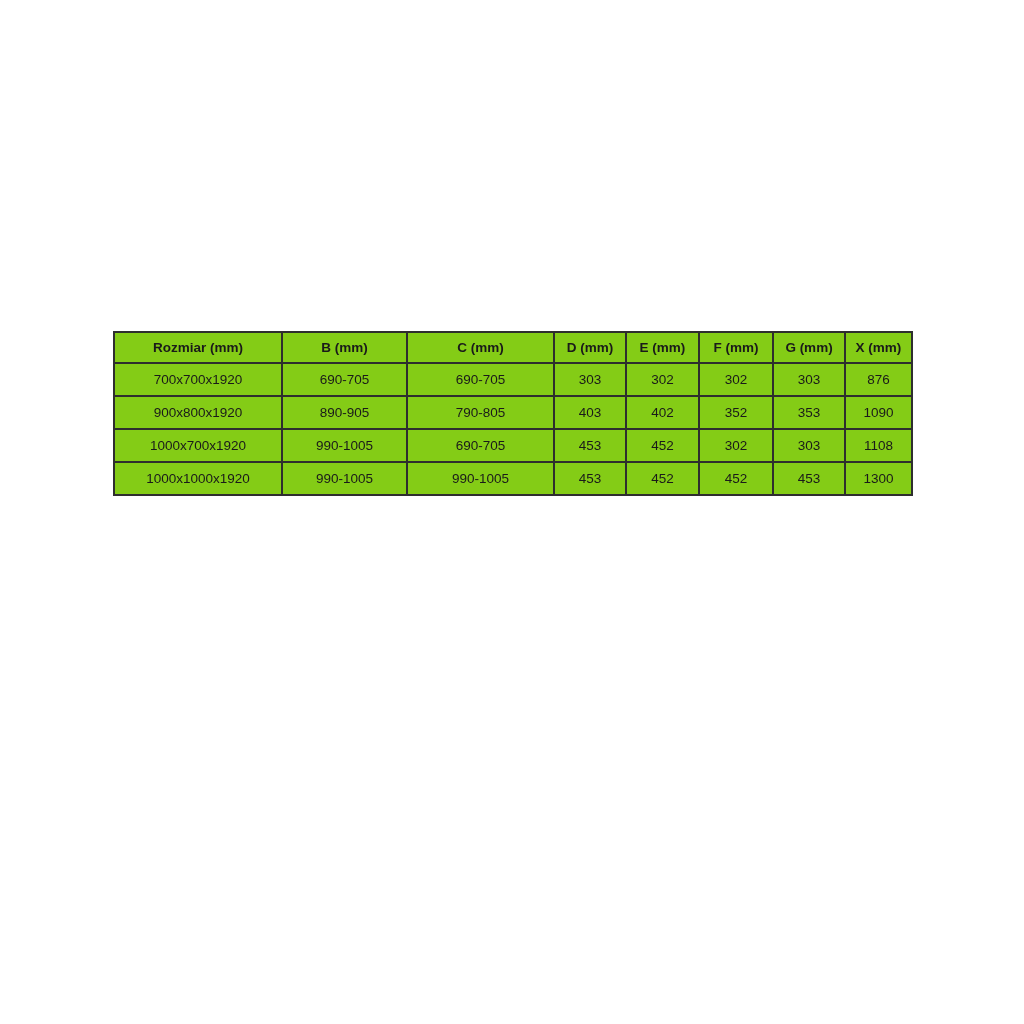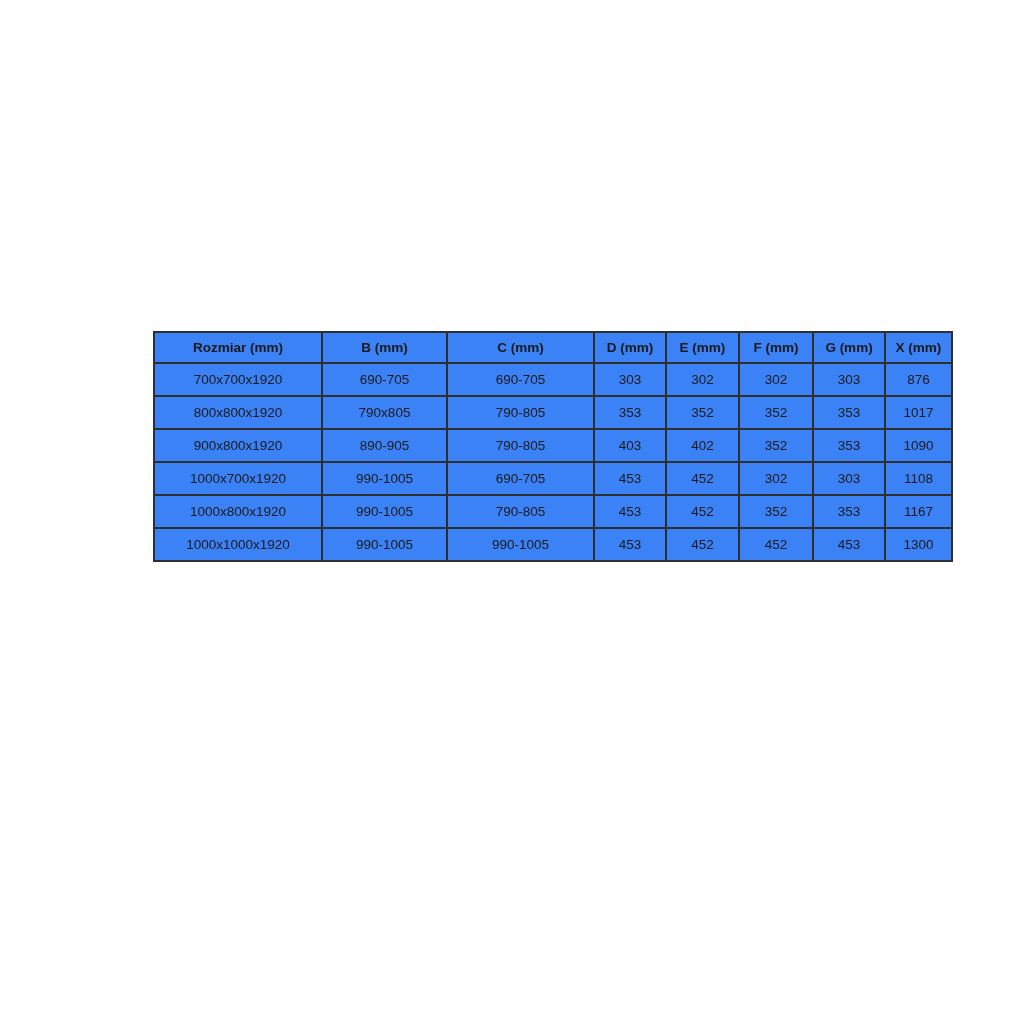--- a/index.html
+++ b/index.html
@@ -23,22 +23,21 @@
   .table-wrap{
     position:absolute;
     left:113px;
     top:331px;
     width:798px;
   }
   table.spec-table{
     width:798px;
     border-collapse:collapse;
     table-layout:fixed;
-    background:#3b82f6;
-    margin-left:40px;
+    background:#84cc16;
   }
   table.spec-table th,
   table.spec-table td{
     border:2px solid var(--border-color);
     text-align:center;
     vertical-align:middle;
     color:var(--text-color);
     font-size:13.5px;
     padding:0;
     overflow:hidden;
@@ -86,60 +85,40 @@
             <td>700x700x1920</td>
             <td>690-705</td>
             <td>690-705</td>
             <td>303</td>
             <td>302</td>
             <td>302</td>
             <td>303</td>
             <td>876</td>
           </tr>
           <tr>
-            <td>800x800x1920</td>
-            <td>790x805</td>
-            <td>790-805</td>
-            <td>353</td>
-            <td>352</td>
-            <td>352</td>
-            <td>353</td>
-            <td>1017</td>
-          </tr>
-          <tr>
             <td>900x800x1920</td>
             <td>890-905</td>
             <td>790-805</td>
             <td>403</td>
             <td>402</td>
             <td>352</td>
             <td>353</td>
             <td>1090</td>
           </tr>
           <tr>
             <td>1000x700x1920</td>
             <td>990-1005</td>
             <td>690-705</td>
             <td>453</td>
             <td>452</td>
             <td>302</td>
             <td>303</td>
             <td>1108</td>
           </tr>
           <tr>
-            <td>1000x800x1920</td>
-            <td>990-1005</td>
-            <td>790-805</td>
-            <td>453</td>
-            <td>452</td>
-            <td>352</td>
-            <td>353</td>
-            <td>1167</td>
-          </tr>
-          <tr>
             <td>1000x1000x1920</td>
             <td>990-1005</td>
             <td>990-1005</td>
             <td>453</td>
             <td>452</td>
             <td>452</td>
             <td>453</td>
             <td>1300</td>
           </tr>
         </tbody>

